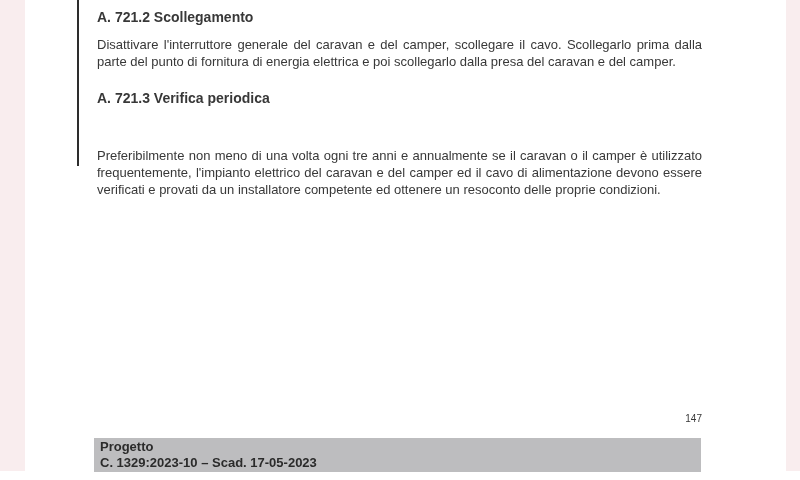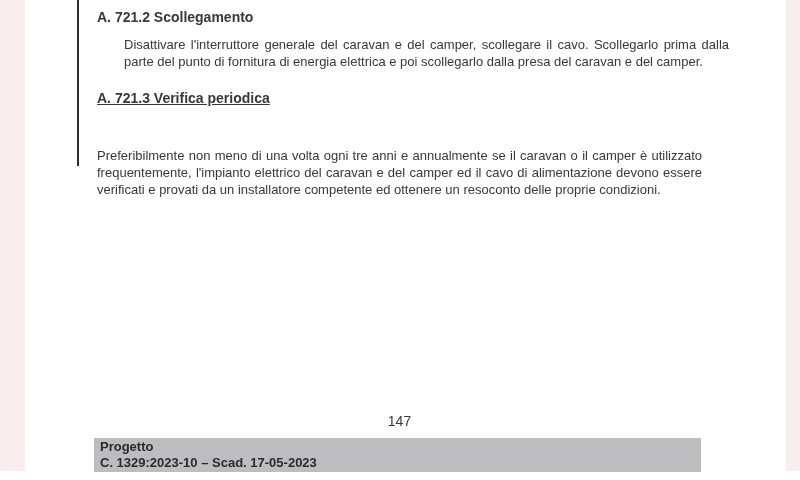--- a/index.html
+++ b/index.html
@@ -39,41 +39,41 @@
     position: absolute;
     left: 0;
     margin: 0;
     font-size: 14px;
     line-height: 14px;
     font-weight: bold;
     color: var(--text, #383838);
     white-space: nowrap;
   }
   .heading.first  { top: 10px; }
-  .heading.second { top: 91px; text-decoration: underline; }
+  .heading.second { top: 91px; }
   .para {
     position: absolute;
     left: 0;
     width: 605px;
     margin: 0;
     font-size: 13px;
     line-height: 17px;
     text-align: justify;
     text-align-last: left;
     color: var(--text, #383838);
   }
-  .para.first  { top: 36px; margin-left: 27px; }
+  .para.first  { top: 36px; }
   .para.second { top: 119px; margin-top: 28px; }
   .page-number {
     position: absolute;
     left: 97px;
     top: 413px;
     width: 605px;
-    text-align: center;
-    font-size: 14px;
+    text-align: right;
+    font-size: 10px;
     color: var(--text, #383838);
   }
   .footer-bar {
     position: absolute;
     left: 94px;
     top: 438px;
     width: 607px;
     height: 34px;
     box-sizing: border-box;
     padding: 1px 0 0 6px;

